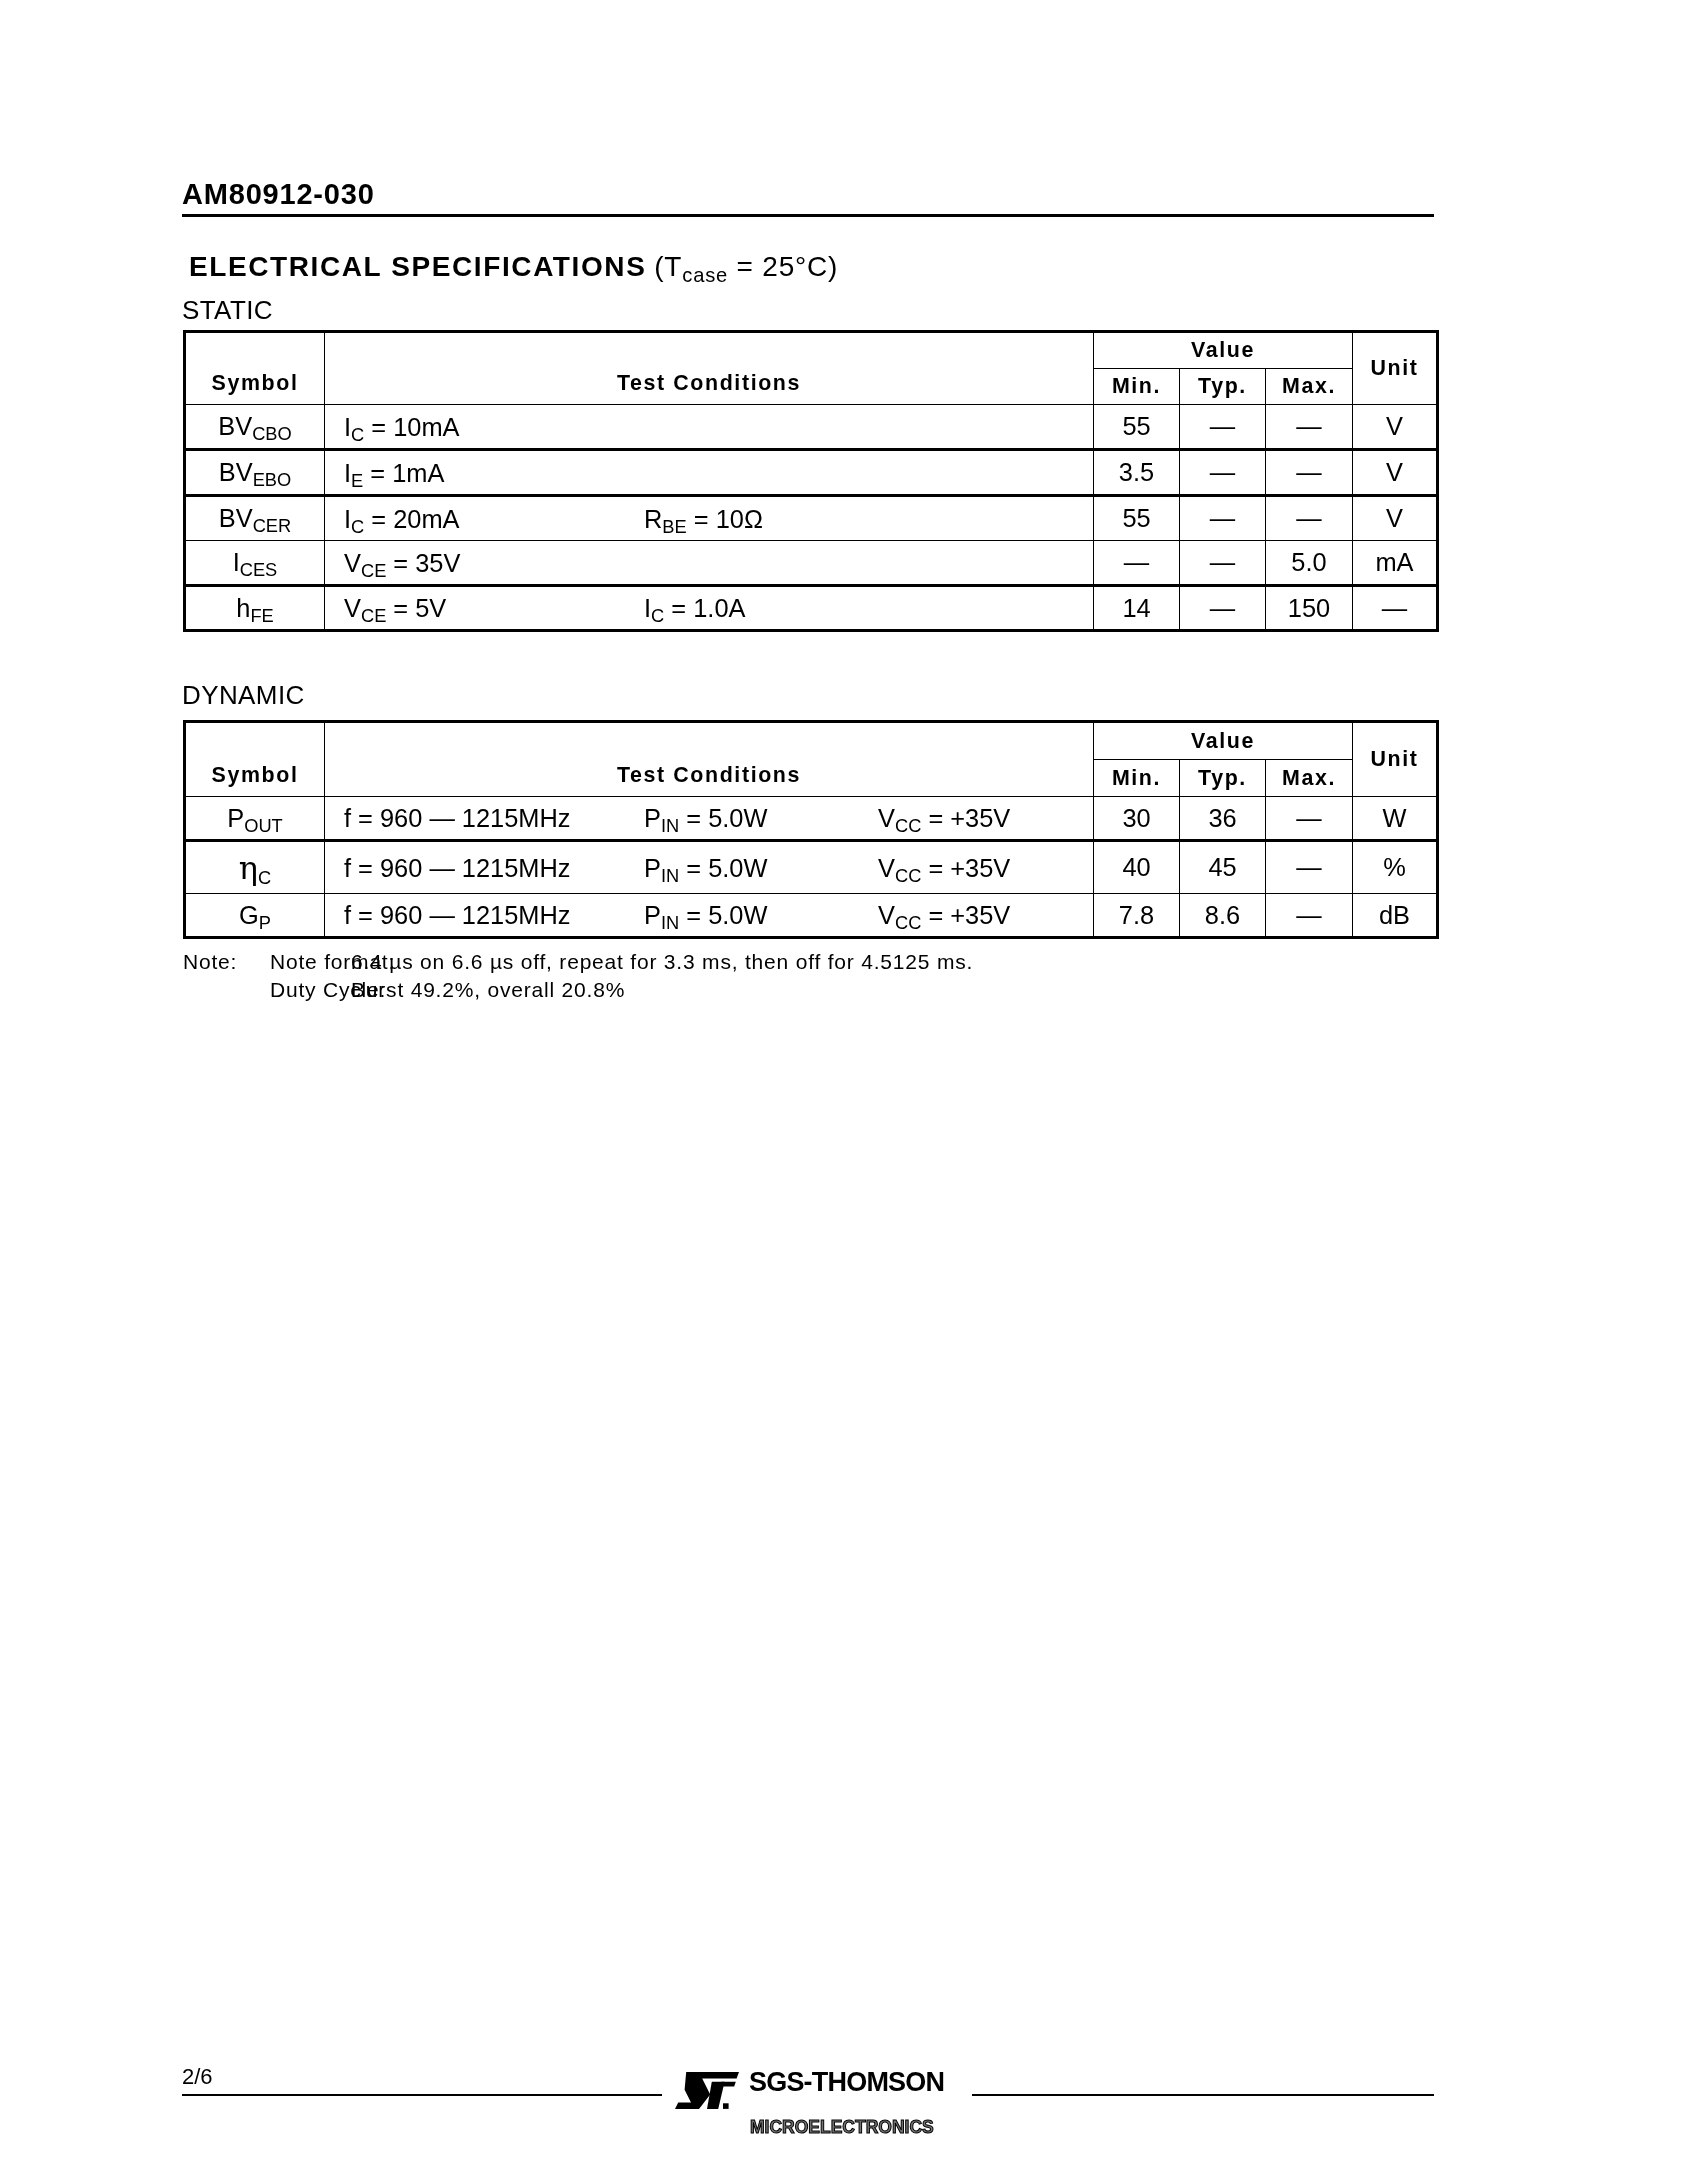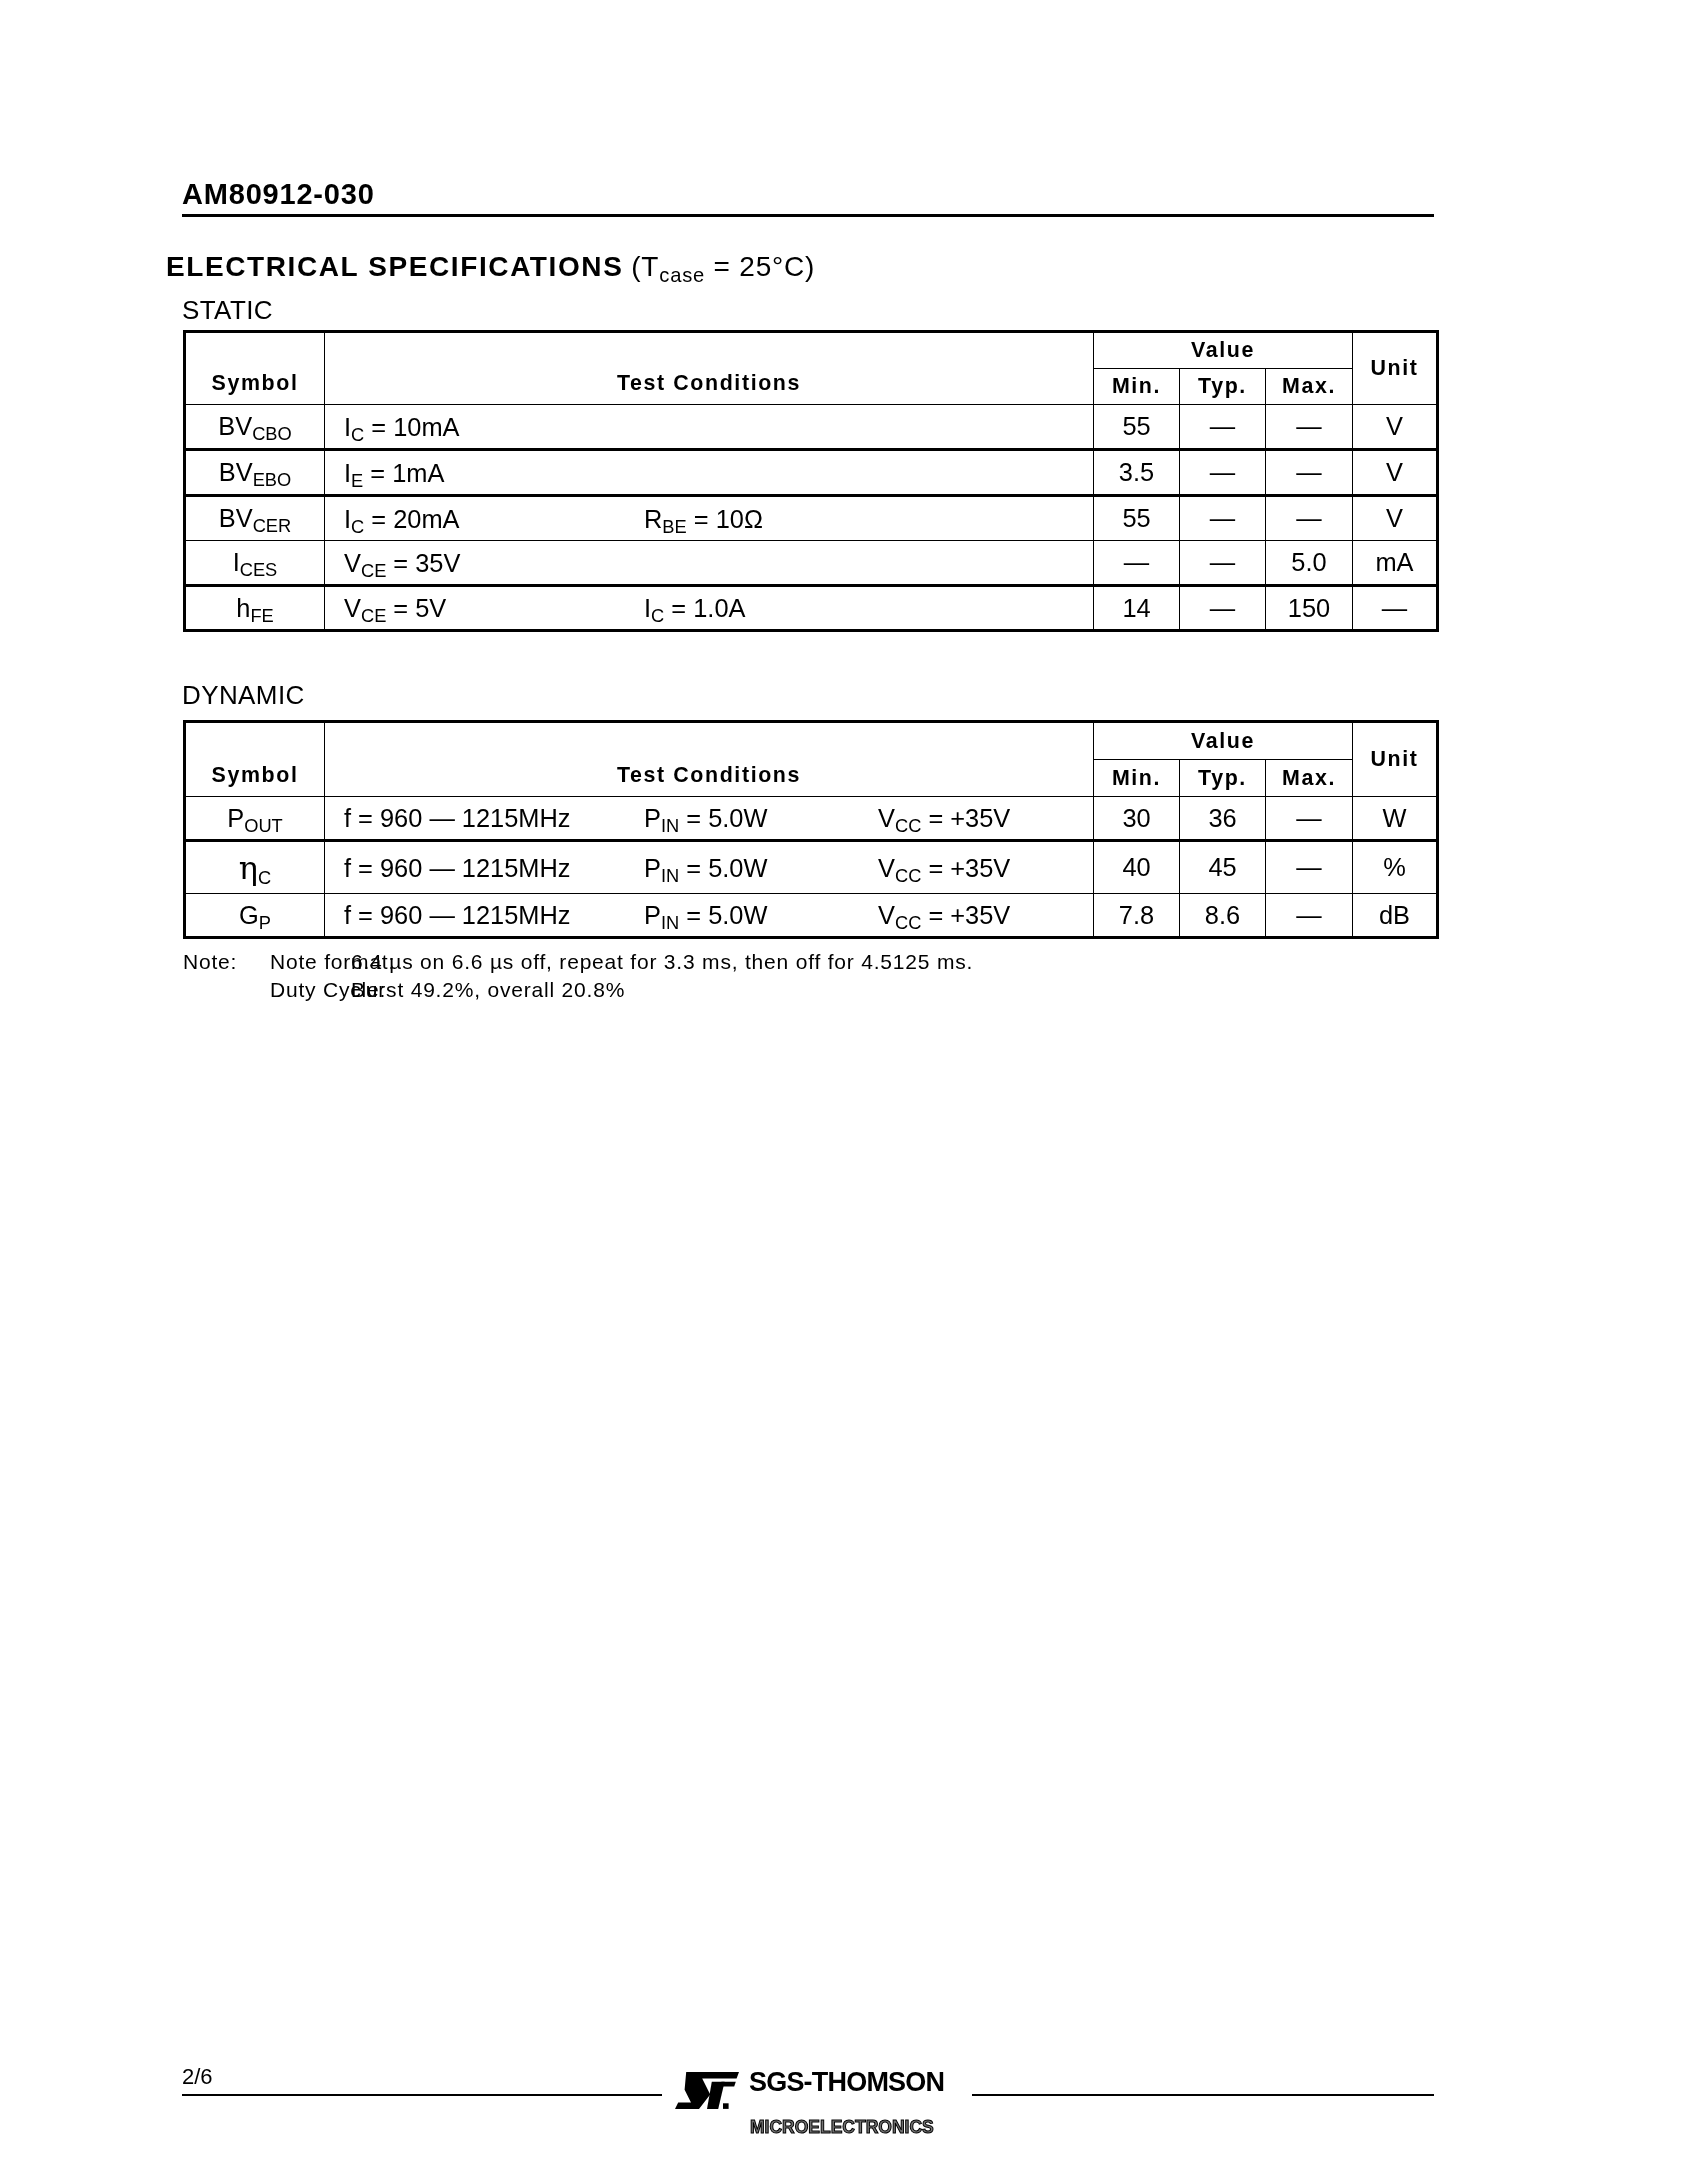--- a/index.html
+++ b/index.html
@@ -1,21 +1,21 @@
 <!DOCTYPE html>
 <html style="font-size:12.7px"><head>
 <meta charset="utf-8">
 <style>
   html, body { margin: 0; padding: 0; background: #ffffff; }
   body { width: 1687px; height: 2183px; position: relative; overflow: hidden;
          font-family: "Liberation Sans", "DejaVu Sans", sans-serif; color: #000; }
   .abs { position: absolute; white-space: nowrap; }
   .part-title { left: 182px; top: 178px; font-size: 29px; font-weight: bold; letter-spacing: 0.8px; }
   .rule-top { left: 182px; top: 214px; width: 1252px; height: 3.2px; background: #000; }
-  .section-title { left: 166px; top: 251px; font-size: 28px; }
+  .section-title { left: 189px; top: 251px; font-size: 28px; }
   .section-title b { font-weight: bold; letter-spacing: 1.6px; }
   .section-title .cond { font-weight: normal; letter-spacing: 0.8px; }
   .sub-title { left: 182px; font-size: 26px; letter-spacing: 0.4px; }
   sub, .sub { font-size: 0.72em; vertical-align: -0.28em; line-height: 0; }
 
   table.spec { position: absolute; left: 183px; width: 1251px; border-collapse: collapse; table-layout: fixed; }
   table.spec td, table.spec th { border: 1.6px solid #000; padding: 0; text-align: center; vertical-align: middle; }
   table.spec { border: 3.2px solid #000; }
   table.spec th { font-weight: bold; font-size: 21.4px; letter-spacing: 1.6px; }
   table.spec td { font-size: 25.4px; }

